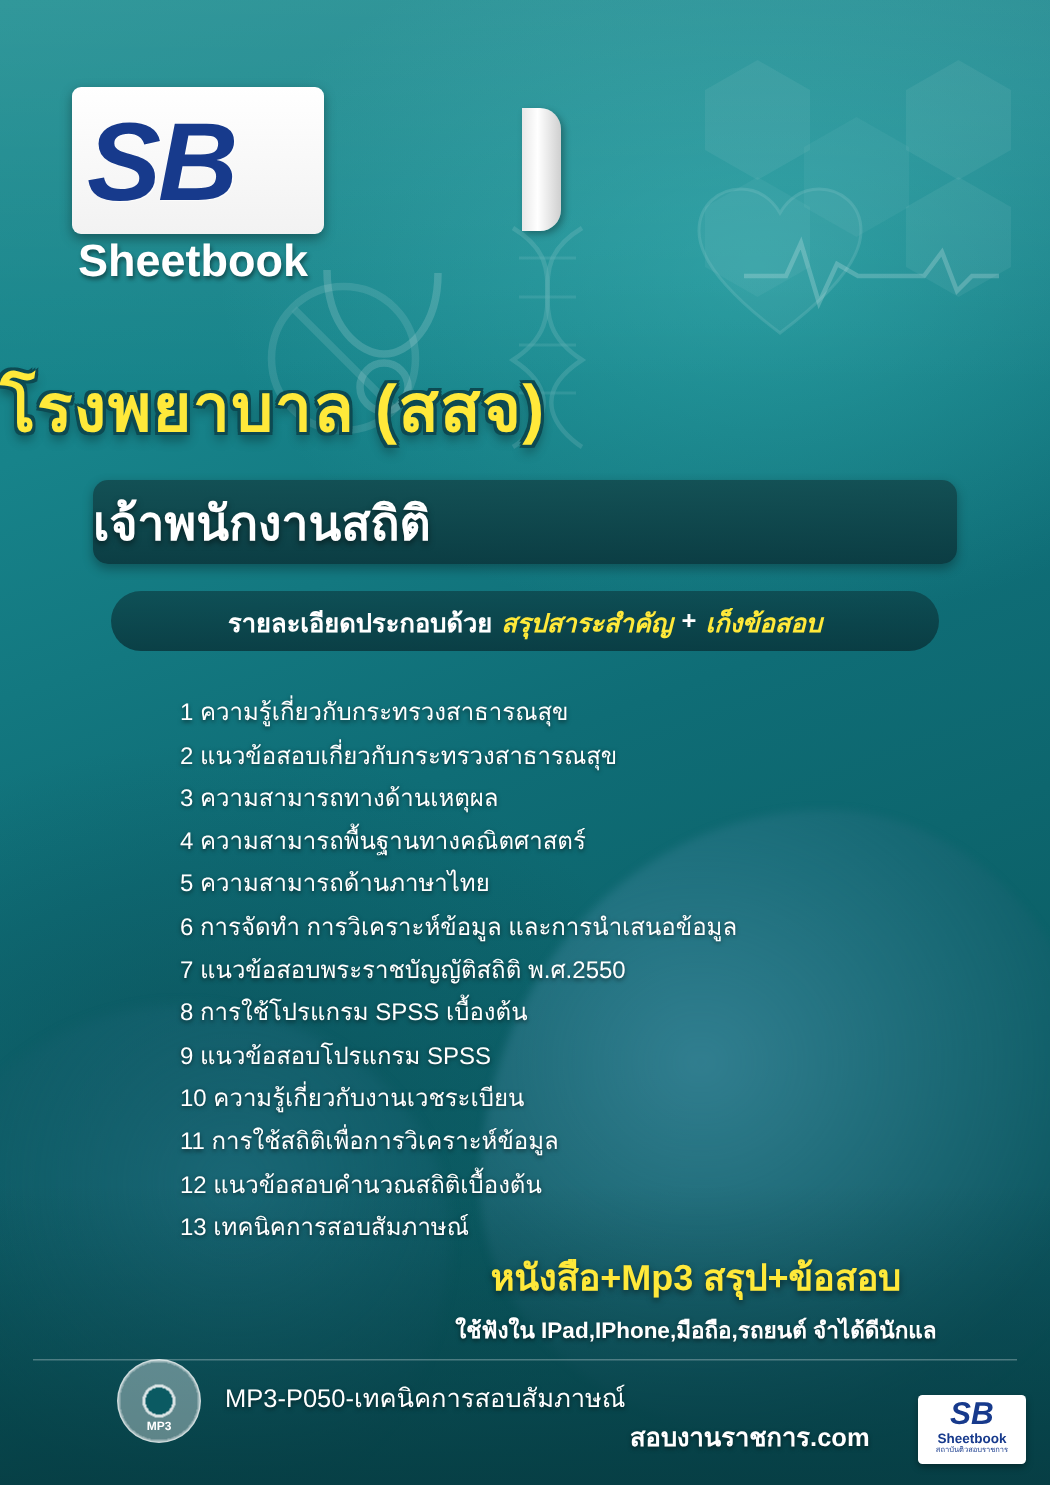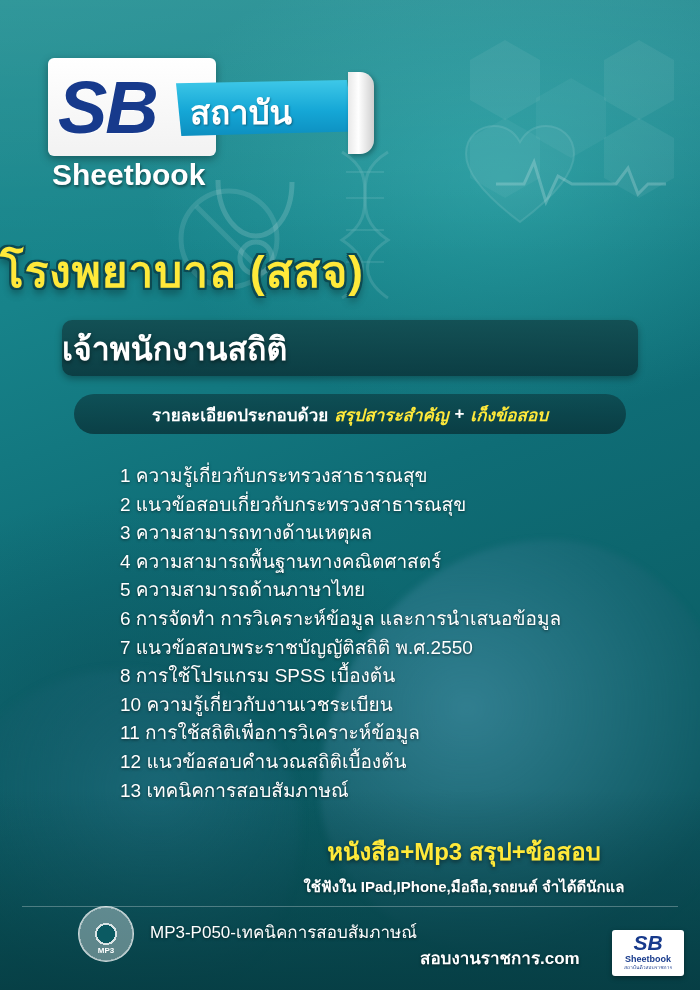--- a/index.html
+++ b/index.html
@@ -224,21 +224,21 @@
   }
 
   
   .topic-list {
     position: absolute;
     left: 120px;
     top: 462px;
     width: 480px;
   }
   .topic-item {
-    font-size: 19px;
+    font-size: 16px;
     color: #ffffff;
     line-height: 28.6px;
     text-shadow: 0 1px 3px rgba(0,0,0,0.55);
     white-space: nowrap;
   }
 
   
   .promo {
     position: absolute;
     right: 36px;
@@ -381,23 +381,20 @@
 
     <div class="glove"></div>
     <div class="glove2"></div>
     <div class="blur-strip"></div>
   </div>
 
   <div class="logo-wrap">
     <div class="logo-card">
       <div class="logo-sb">SB</div>
     </div>
-    <div class="logo-ribbon">
-      <span>สถาบัน</span>
-    </div>
     <div class="logo-curl"></div>
     <div class="logo-word">Sheetbook</div>
   </div>
 
   <div class="main-title">โรงพยาบาล (สสจ)</div>
 
   <div class="subtitle-bar">
     <span>เจ้าพนักงานสถิติ</span>
   </div>
 
@@ -410,20 +407,21 @@
 
   <div class="topic-list">
     <div class="topic-item">1 ความรู้เกี่ยวกับกระทรวงสาธารณสุข</div>
     <div class="topic-item">2 แนวข้อสอบเกี่ยวกับกระทรวงสาธารณสุข</div>
     <div class="topic-item">3 ความสามารถทางด้านเหตุผล</div>
     <div class="topic-item">4 ความสามารถพื้นฐานทางคณิตศาสตร์</div>
     <div class="topic-item">5 ความสามารถด้านภาษาไทย</div>
     <div class="topic-item">6 การจัดทำ การวิเคราะห์ข้อมูล และการนำเสนอข้อมูล</div>
     <div class="topic-item">7 แนวข้อสอบพระราชบัญญัติสถิติ พ.ศ.2550</div>
     <div class="topic-item">8 การใช้โปรแกรม SPSS เบื้องต้น</div>
+    <div class="topic-item">9 แนวข้อสอบโปรแกรม SPSS</div>
     <div class="topic-item">10 ความรู้เกี่ยวกับงานเวชระเบียน</div>
     <div class="topic-item">11 การใช้สถิติเพื่อการวิเคราะห์ข้อมูล</div>
     <div class="topic-item">12 แนวข้อสอบคำนวณสถิติเบื้องต้น</div>
     <div class="topic-item">13 เทคนิคการสอบสัมภาษณ์</div>
   </div>
 
   <div class="promo">
     <div class="promo-main">หนังสือ+Mp3 สรุป+ข้อสอบ</div>
     <div class="promo-sub">ใช้ฟังใน IPad,IPhone,มือถือ,รถยนต์ จำได้ดีนักแล</div>
   </div>

